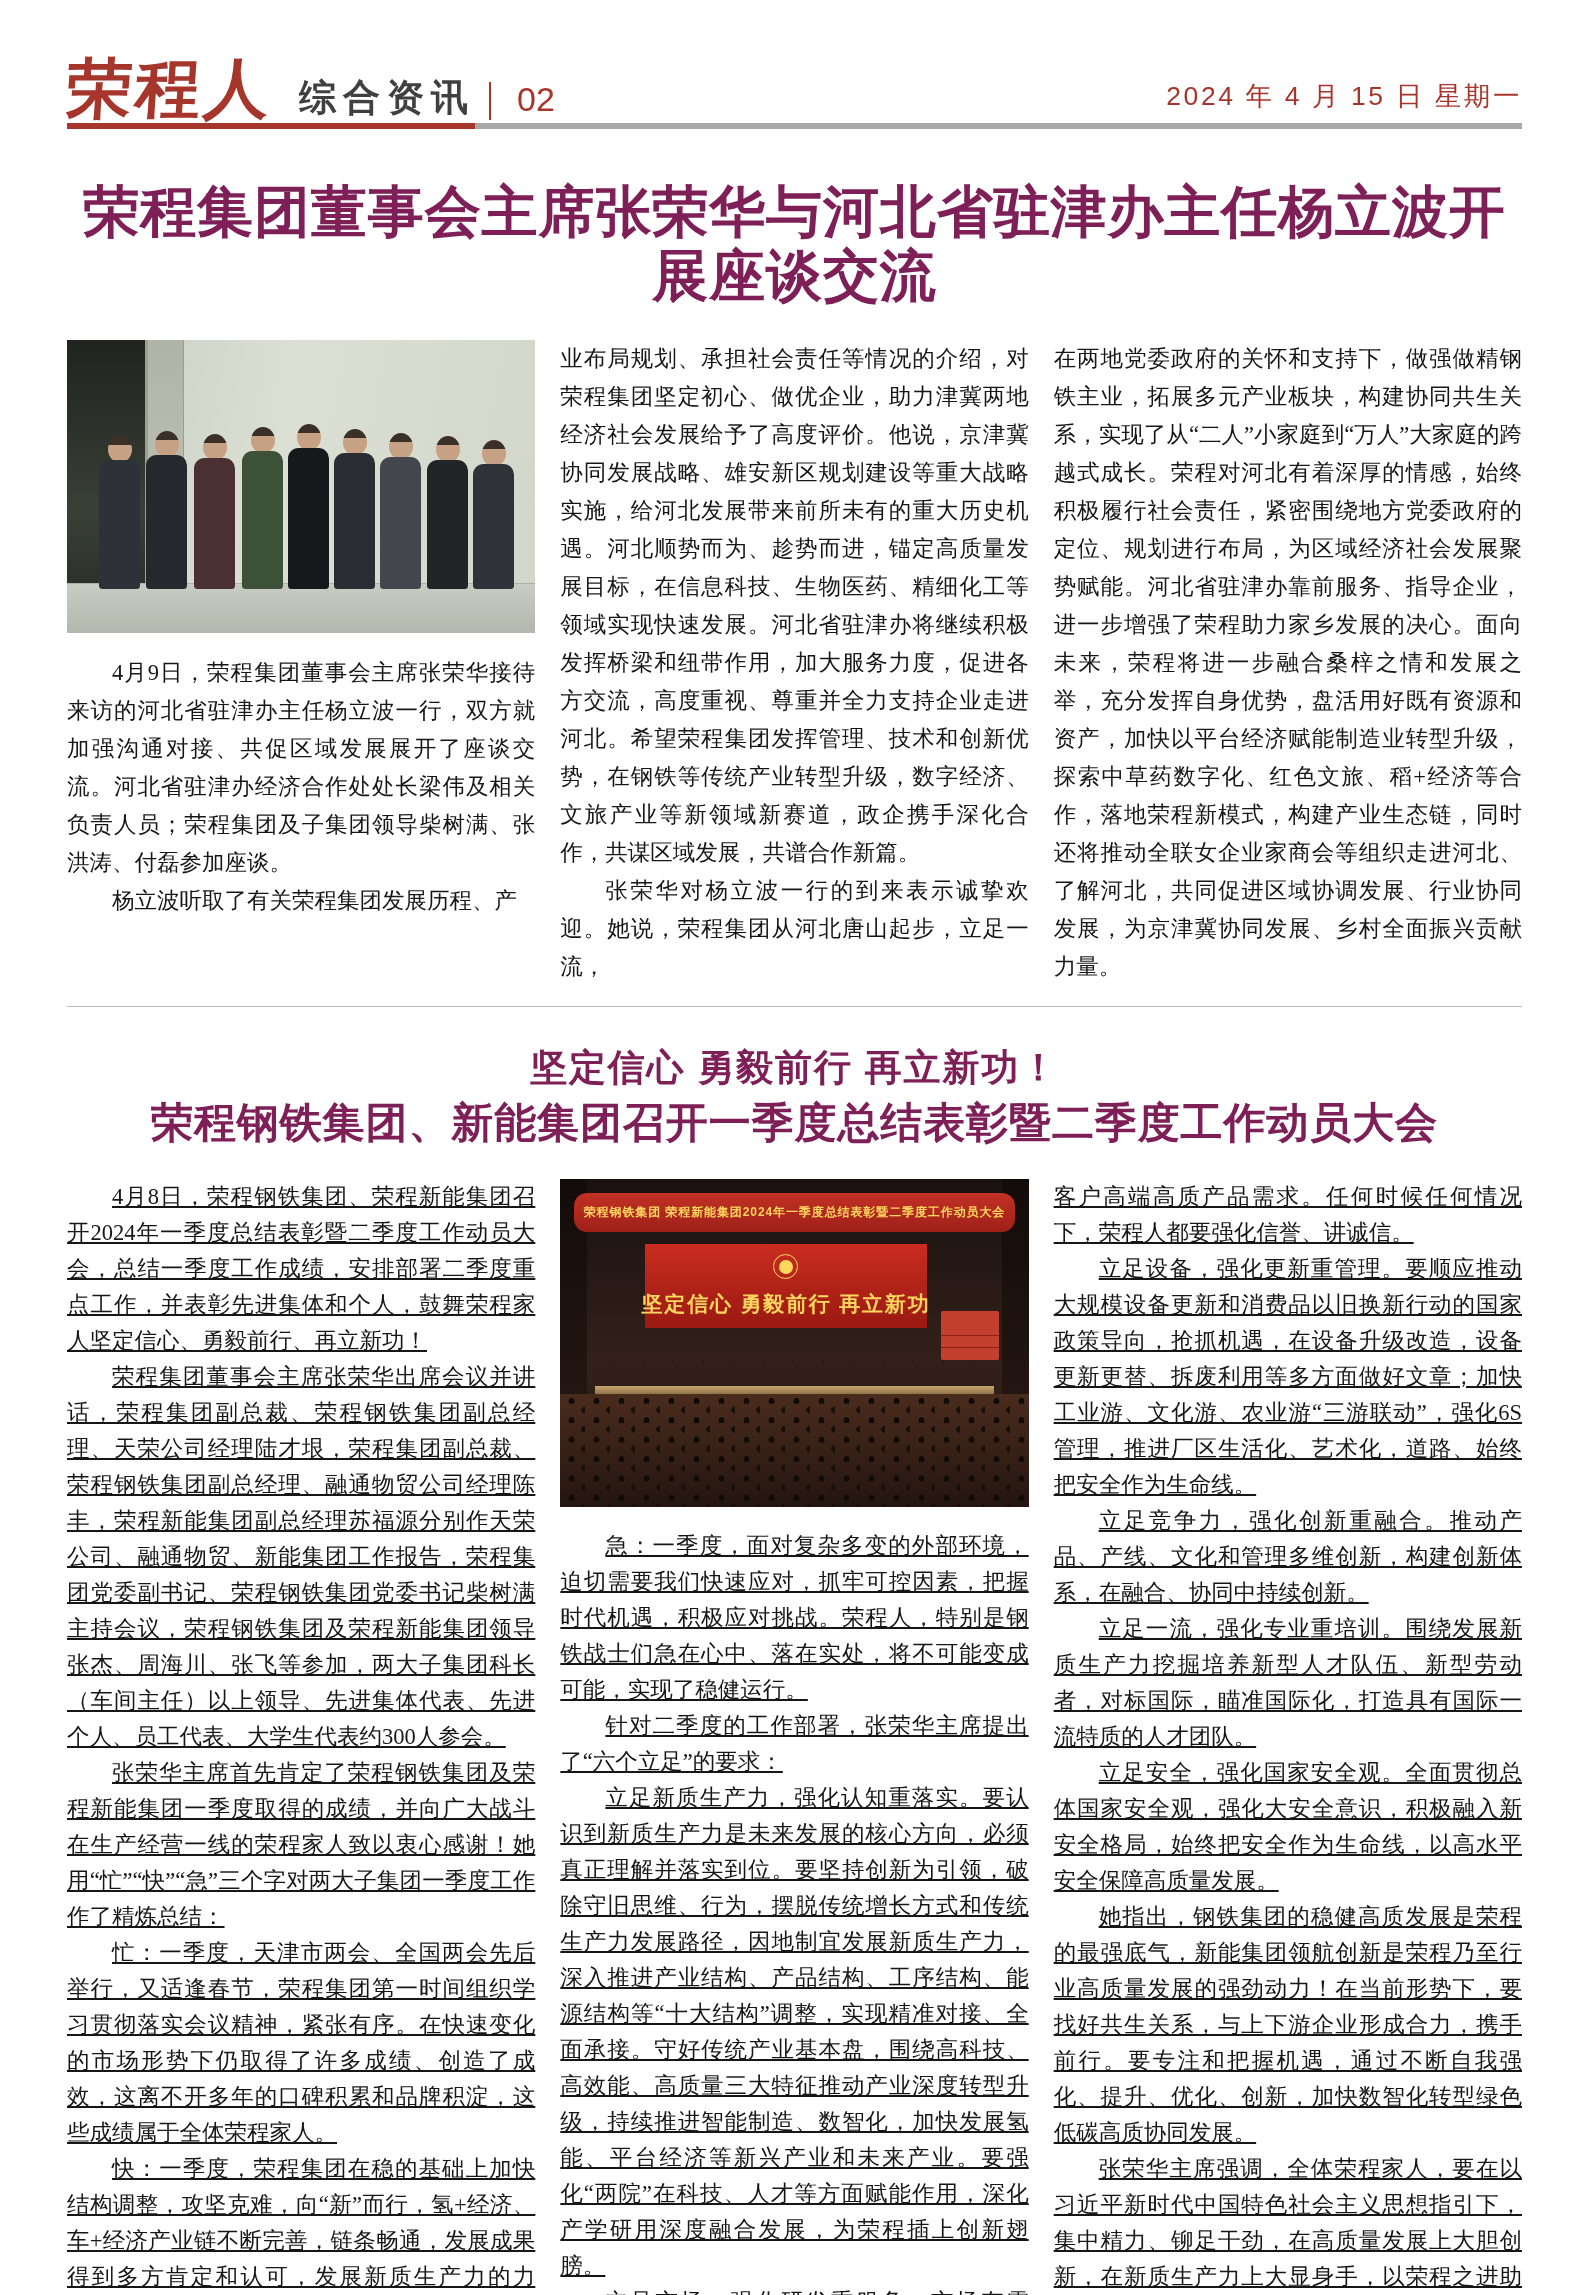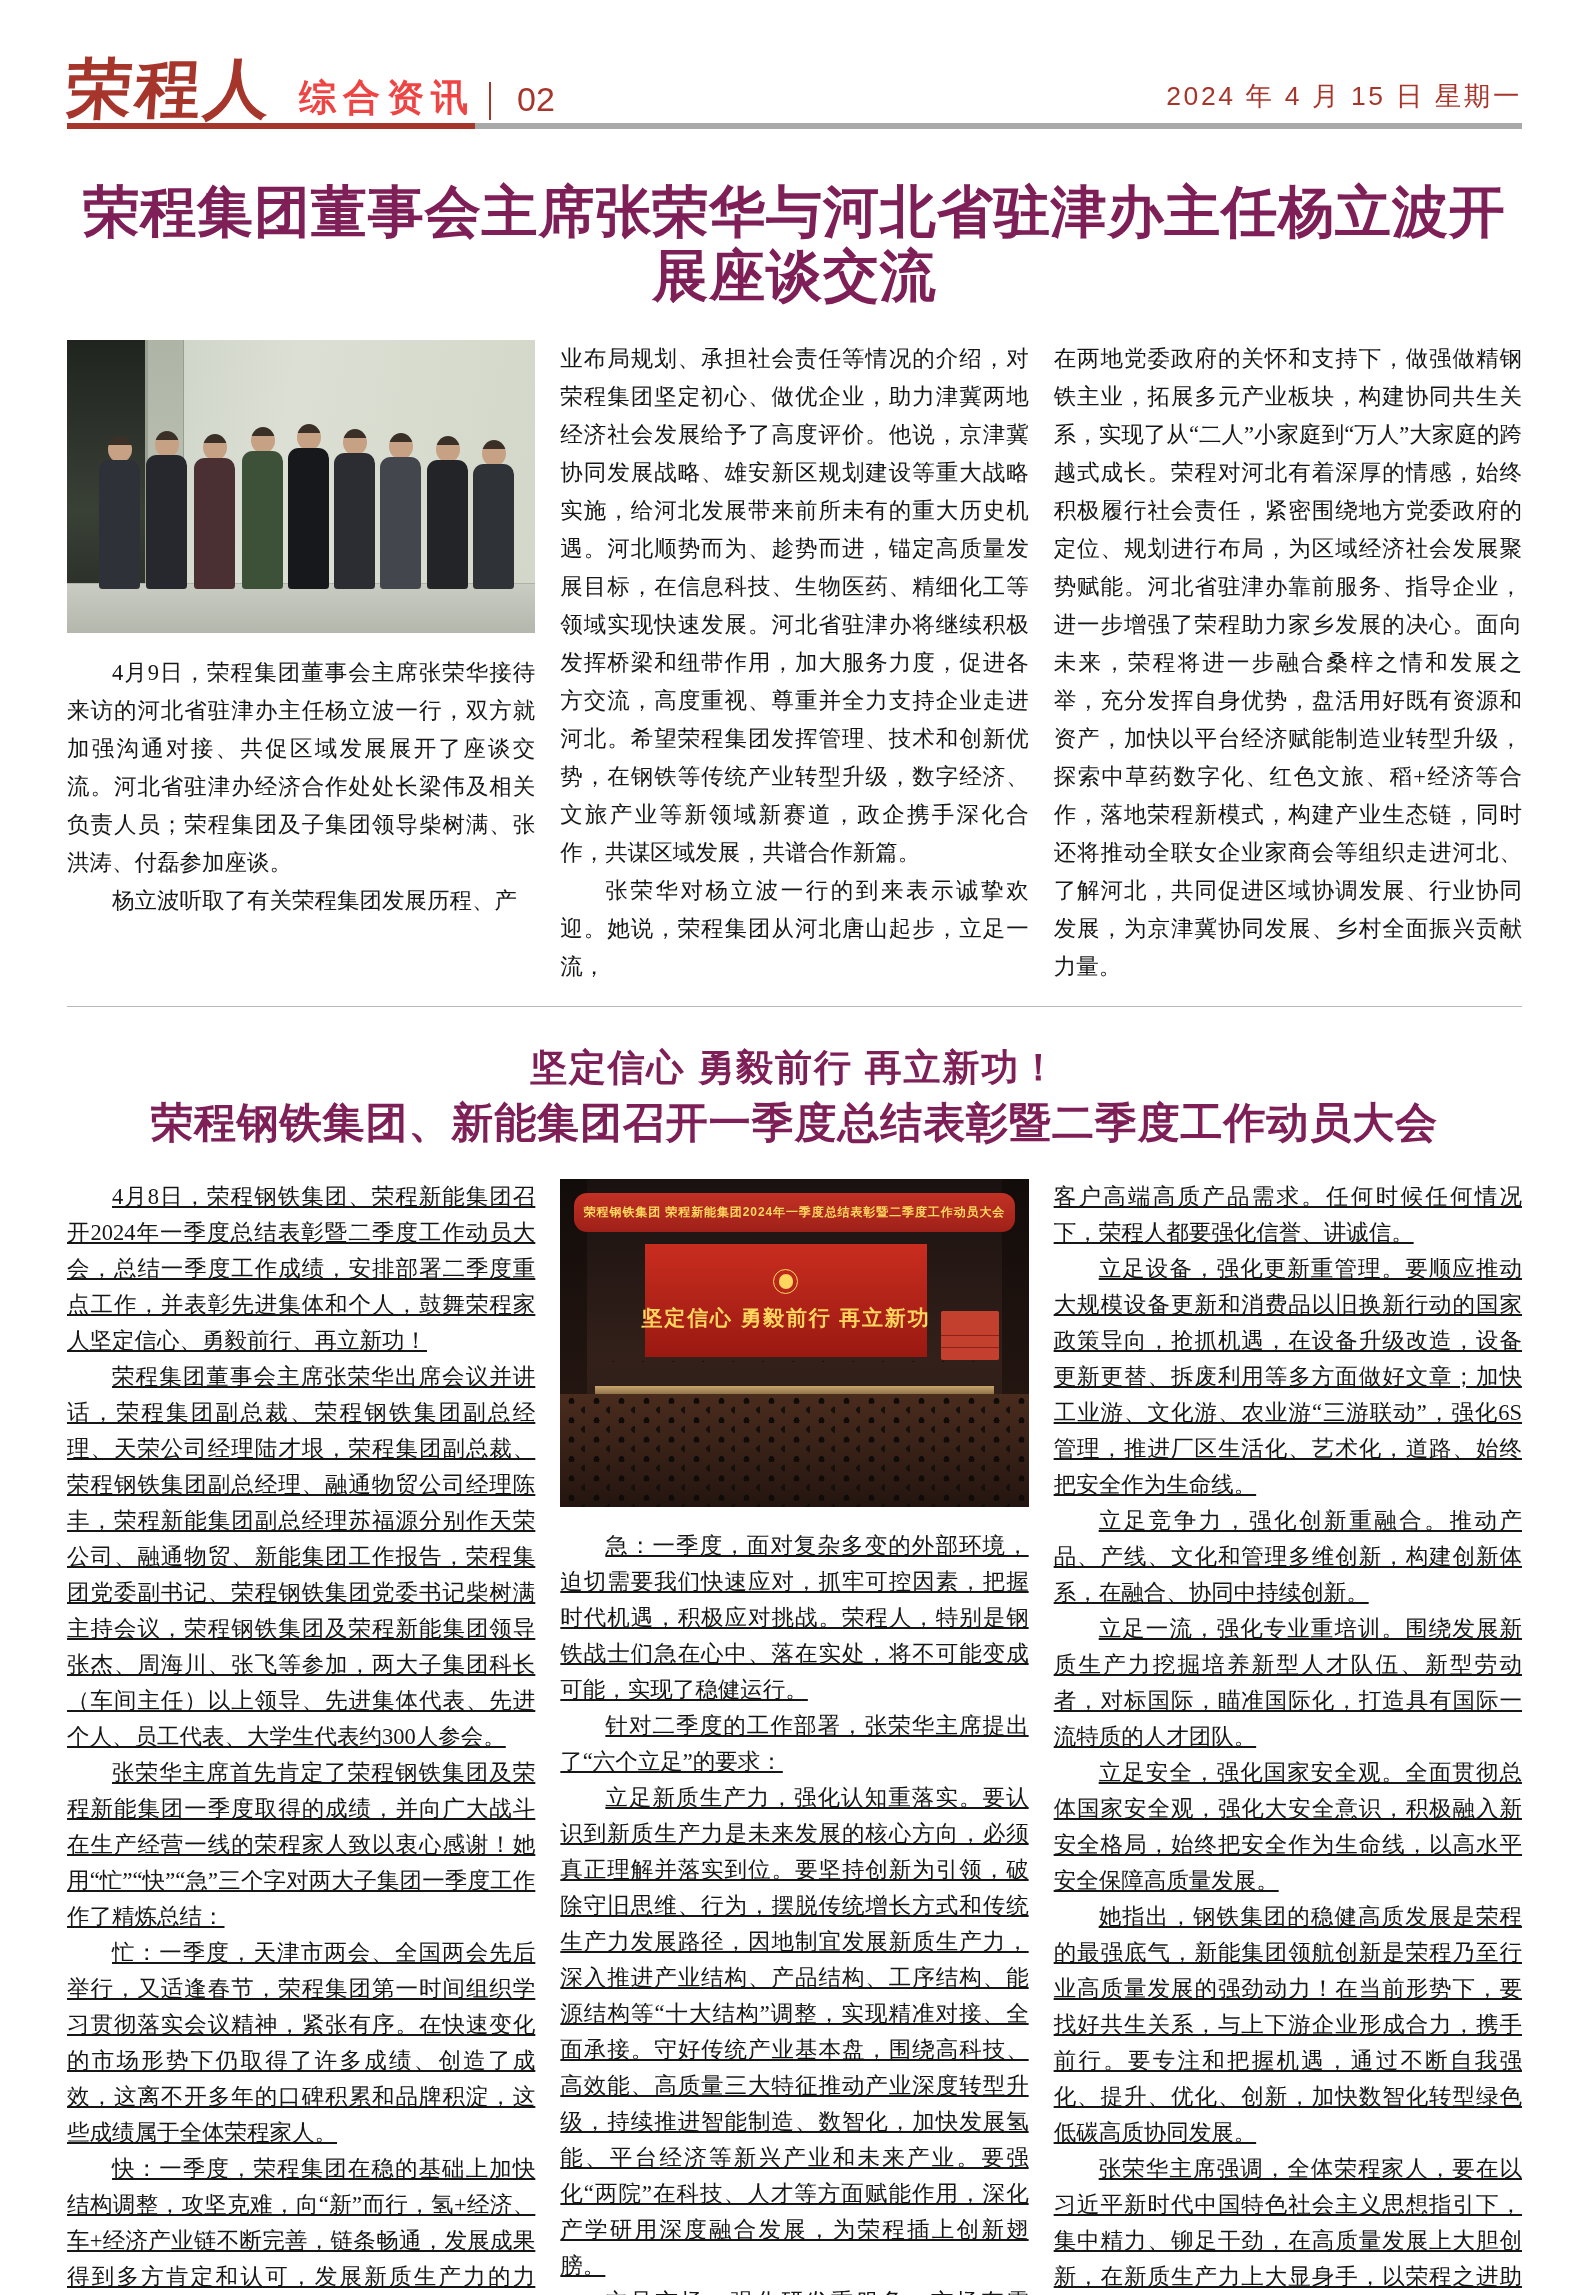--- a/index.html
+++ b/index.html
@@ -11,21 +11,21 @@
 
   
   .hdr{padding-top:58px;display:flex;align-items:flex-end;}
   .masthead{
     font-family:"DejaVu Serif","Liberation Serif",serif;
     font-size:65px;font-weight:700;color:#a6352b;line-height:0.95;
     transform:skewX(-4deg);letter-spacing:3.5px;
   }
   .section-title{
     font-family:Liberation Sans, sans-serif;
-    font-size:37px;font-weight:900;color:#ef4444;margin-left:26.5px;letter-spacing:7px;line-height:1;
+    font-size:37px;font-weight:900;color:#404040;margin-left:26.5px;letter-spacing:7px;line-height:1;
     padding-bottom:3.5px;
   }
   .page-no{
     font-family:"Liberation Sans","DejaVu Sans",sans-serif;
     font-size:34px;color:#a6352b;margin-left:14px;padding-left:26px;line-height:1;
     border-left:2.6px solid #a6352b;padding-bottom:3.5px;
   }
   .hdr-date{
     margin-left:auto;font-family:"Liberation Sans","DejaVu Sans",sans-serif;
     font-size:26.5px;color:#a6352b;letter-spacing:2.6px;padding-bottom:5.3px;
@@ -89,21 +89,21 @@
   .p2-wall{position:absolute;top:0;bottom:106px;width:26.5px;background:linear-gradient(#120c0a,#241611);}
   .p2-wall.l{left:0;} .p2-wall.r{right:0;}
   .p2-banner{
     position:absolute;top:14px;left:14px;right:14px;height:39px;
     background:linear-gradient(#c23124,#9e2018);
     display:flex;align-items:center;justify-content:center;
     color:#ffd75e;font-family:"Liberation Sans","DejaVu Sans",sans-serif;
     font-size:12px;font-weight:700;letter-spacing:0.9px;white-space:nowrap;border-radius:13px;
   }
   .p2-screen{
-    position:absolute;top:65px;left:85px;right:102px;height:113px;
+    position:absolute;top:65px;left:85px;right:102px;height:84px;
     background:linear-gradient(#c92d1f,#9a1911);
     display:flex;flex-direction:column;align-items:center;justify-content:center;gap:10.6px;
   }
   .p2-logo{width:23px;height:23px;border-radius:50%;border:1.8px solid #ffd75e;position:relative;}
   .p2-logo::after{content:"";position:absolute;inset:4.4px;border-radius:50%;background:#ffd75e;}
   .p2-slogan{
     color:#ffd75e;font-family:"Liberation Sans","DejaVu Sans",sans-serif;
     font-size:21px;font-weight:900;letter-spacing:1.8px;white-space:nowrap;
   }
   .p2-boxes{position:absolute;right:30px;top:132px;width:58px;height:49px;

